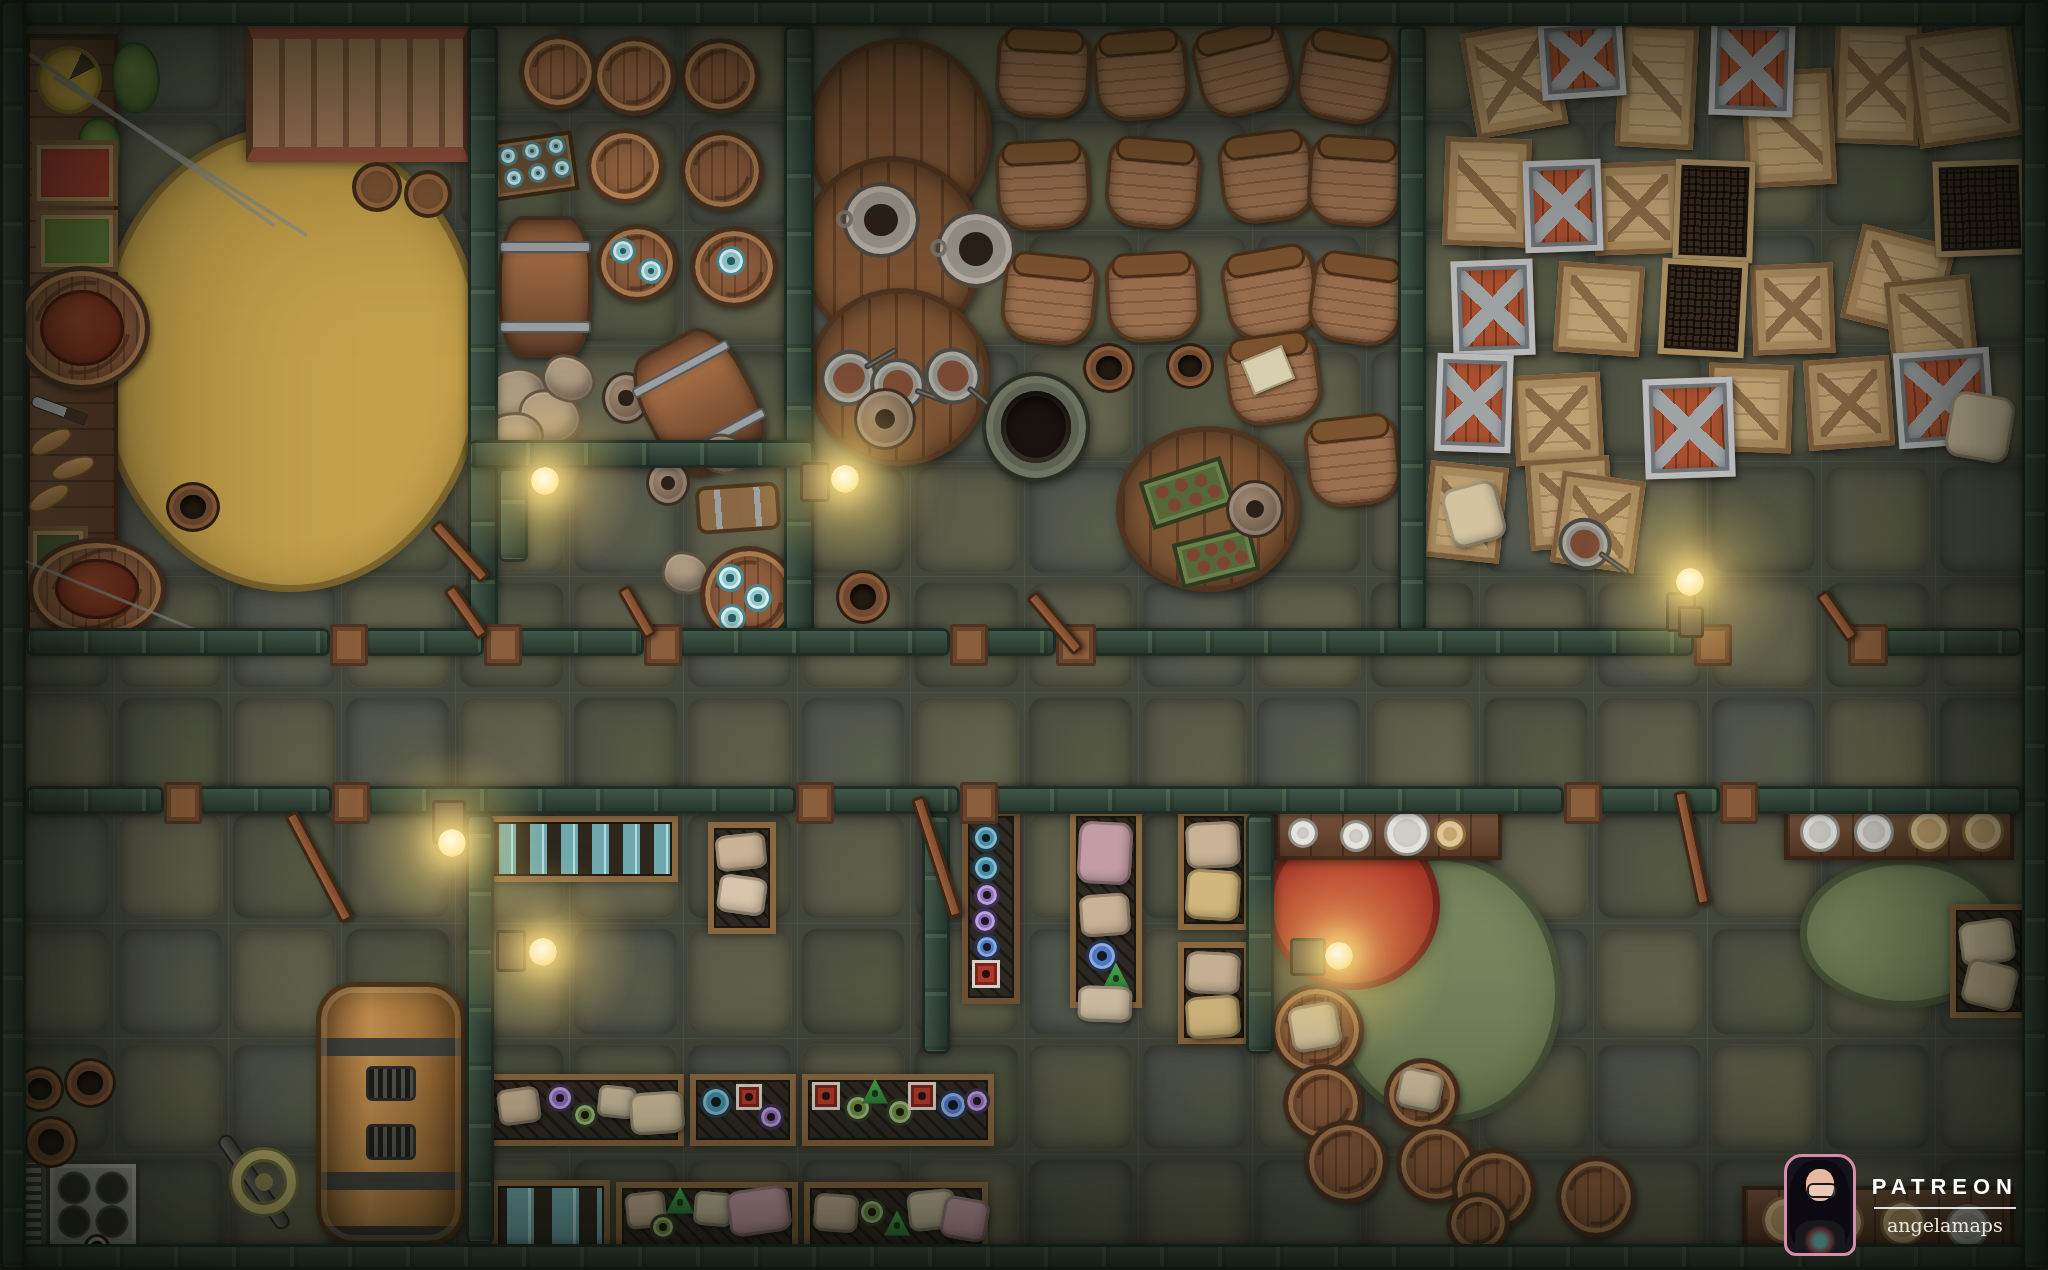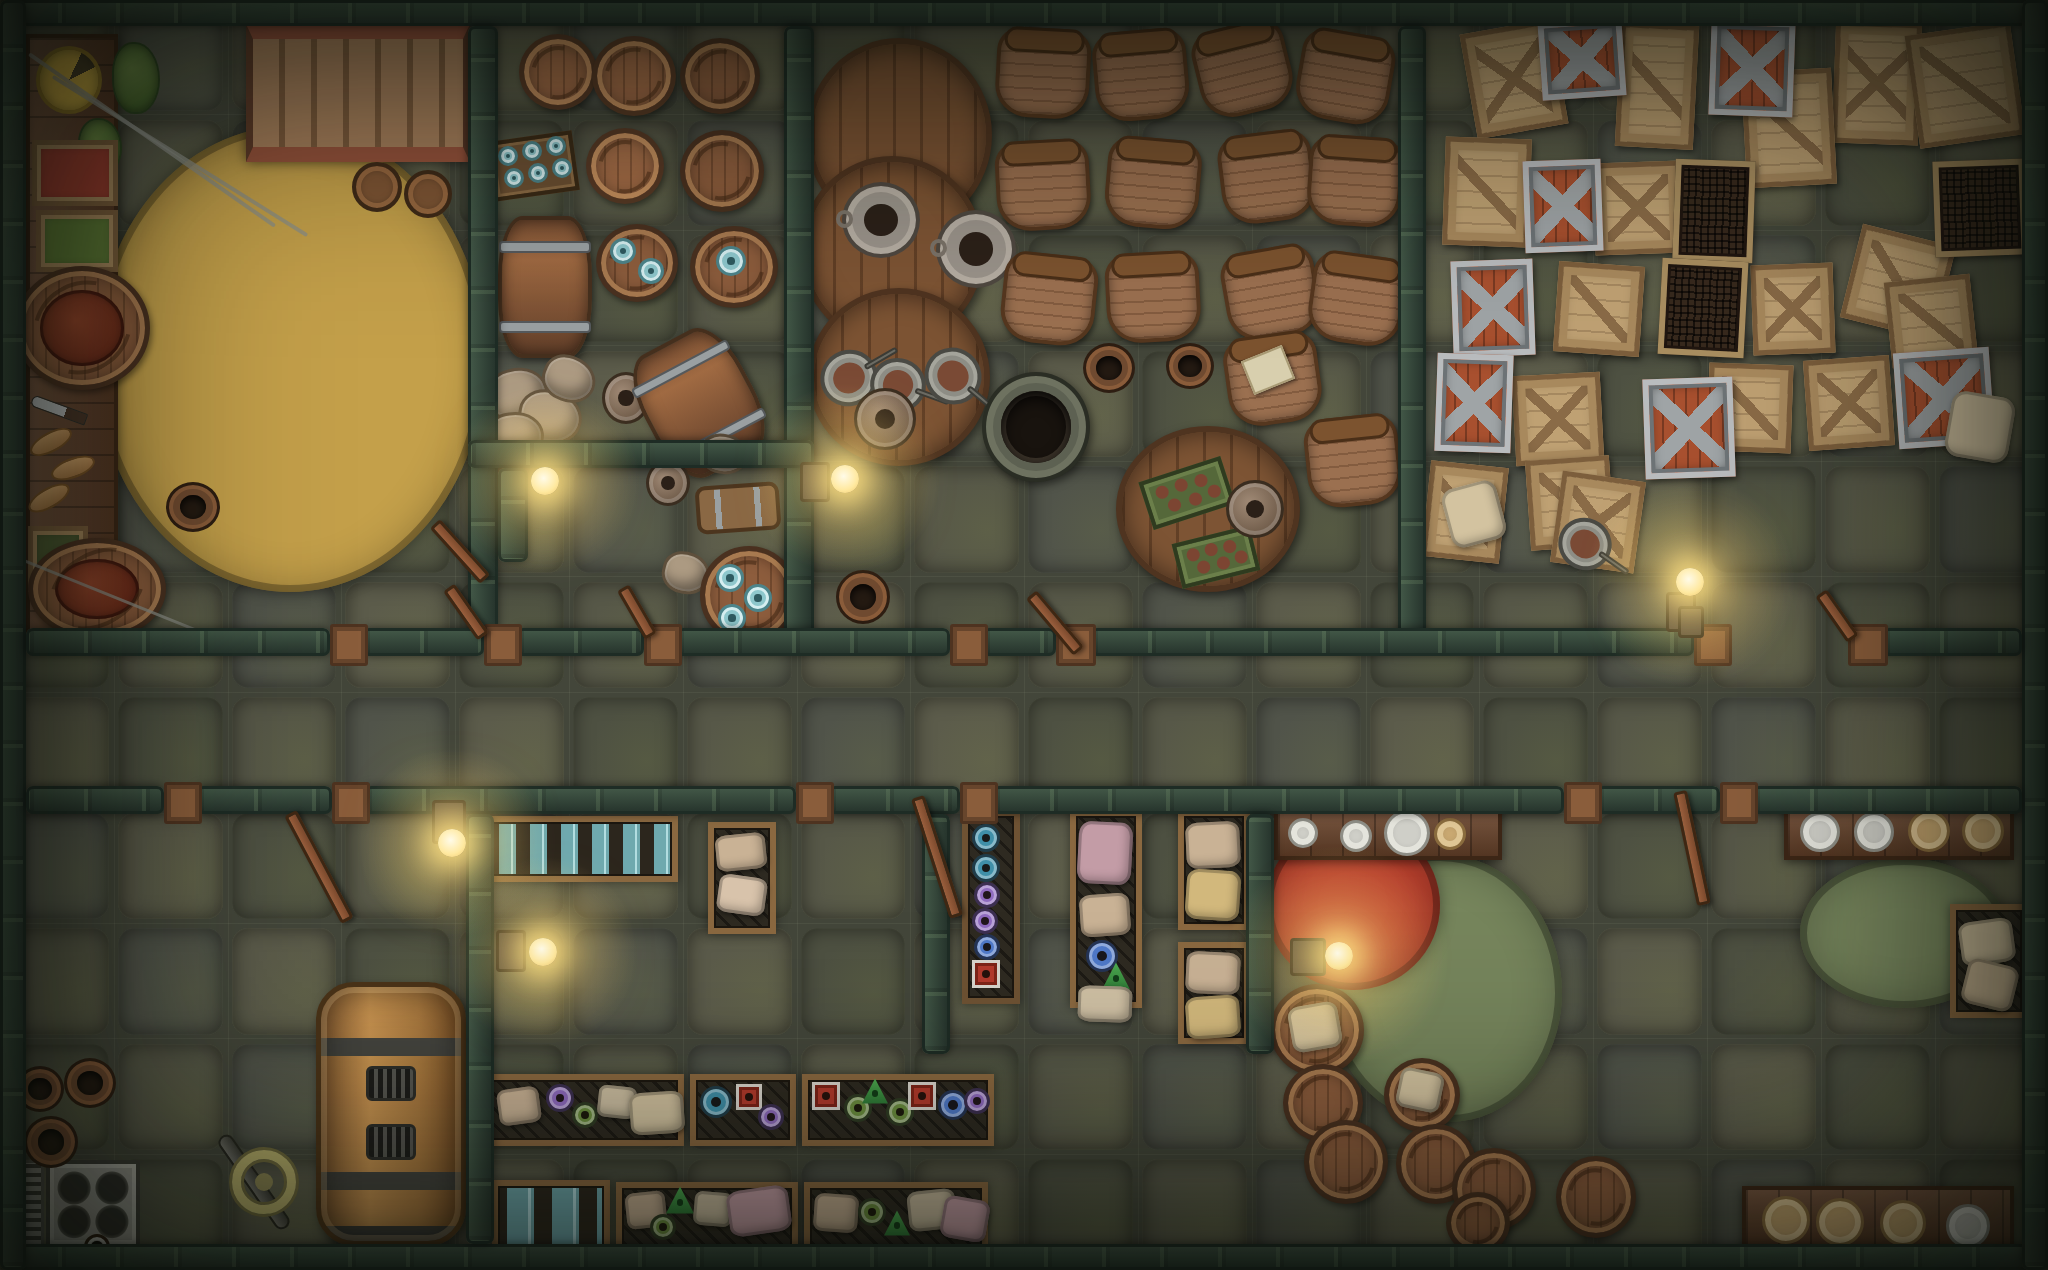--- a/index.html
+++ b/index.html
@@ -658,13 +658,26 @@
       <div class="bulb" style="left: 438px; top: 829px; width: 28px; height: 28px;"></div>
       <div class="glow" style="left: 448px; top: 857px; width: 190px; height: 190px;"></div>
       <div class="bulb" style="left: 529px; top: 938px; width: 28px; height: 28px;"></div>
       <div class="glow" style="left: 1229px; top: 846px; width: 220px; height: 220px;"></div>
       <div class="bulb" style="left: 1325px; top: 942px; width: 28px; height: 28px;"></div>
       <div class="glow" style="left: 1585px; top: 477px; width: 210px; height: 210px;"></div>
       <div class="bulb" style="left: 1676px; top: 568px; width: 28px; height: 28px;"></div>
     </div>
   <div id="vig"></div>
 
+  <div id="badge">
+    <div class="avatar">
+      <div class="hair"></div>
+      <div class="face"></div>
+      <div class="glasses"></div>
+      <div class="shirt"></div>
+    </div>
+    <div class="wm-text">
+      <div class="brand">PATREON</div>
+      <div class="wm-div"></div>
+      <div class="author">angelamaps</div>
+    </div>
+  </div>
 </div>
 
 </body></html>

